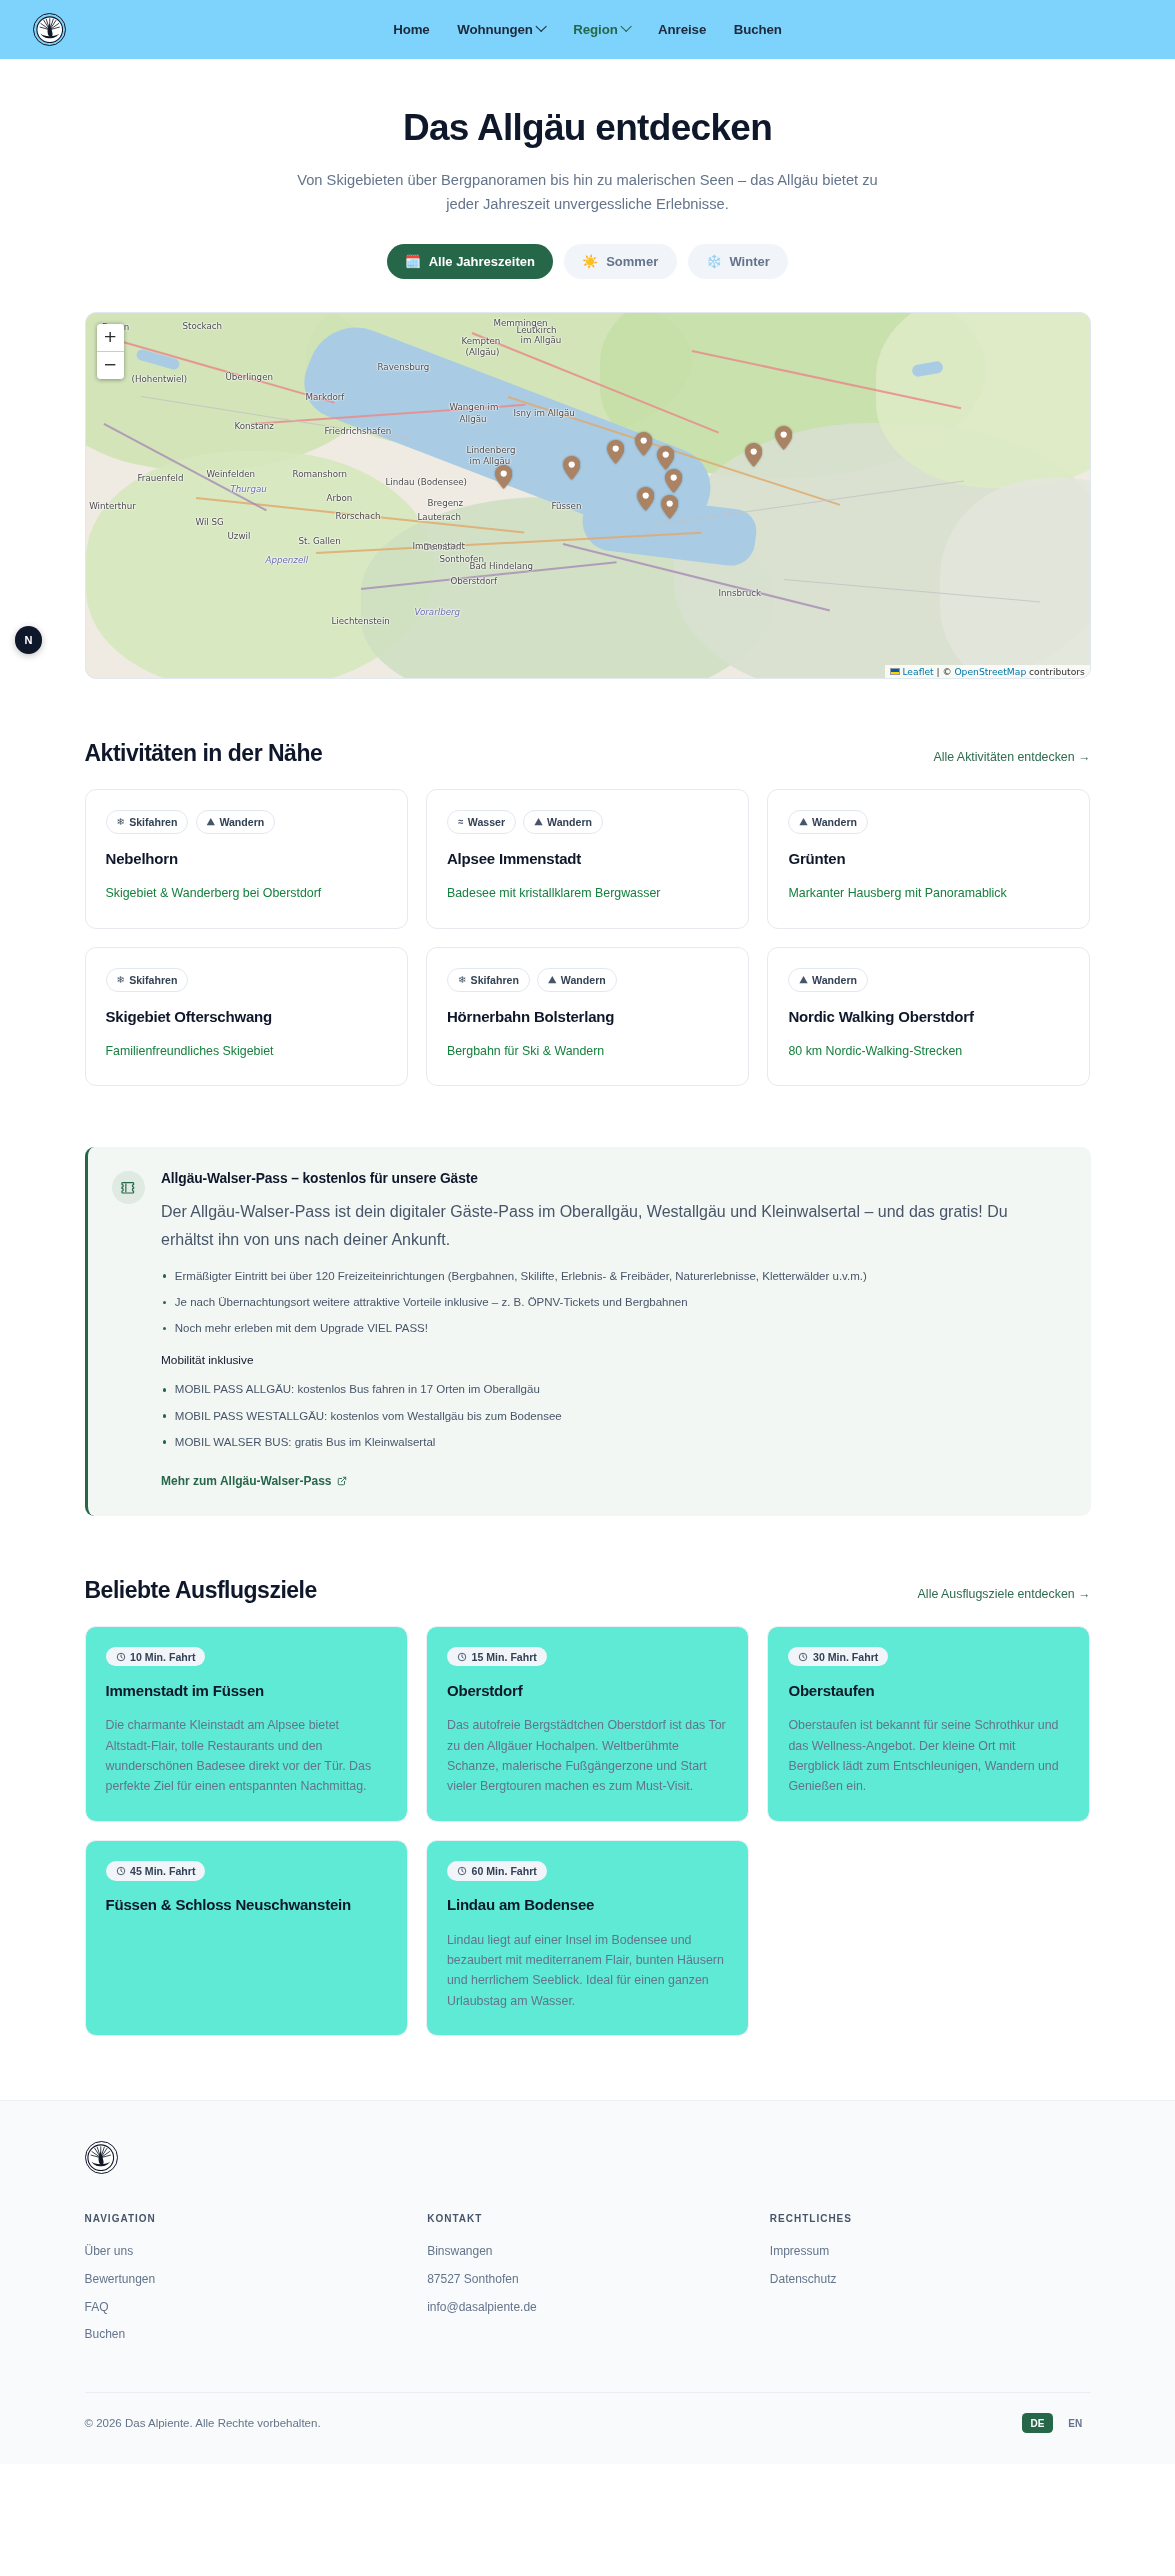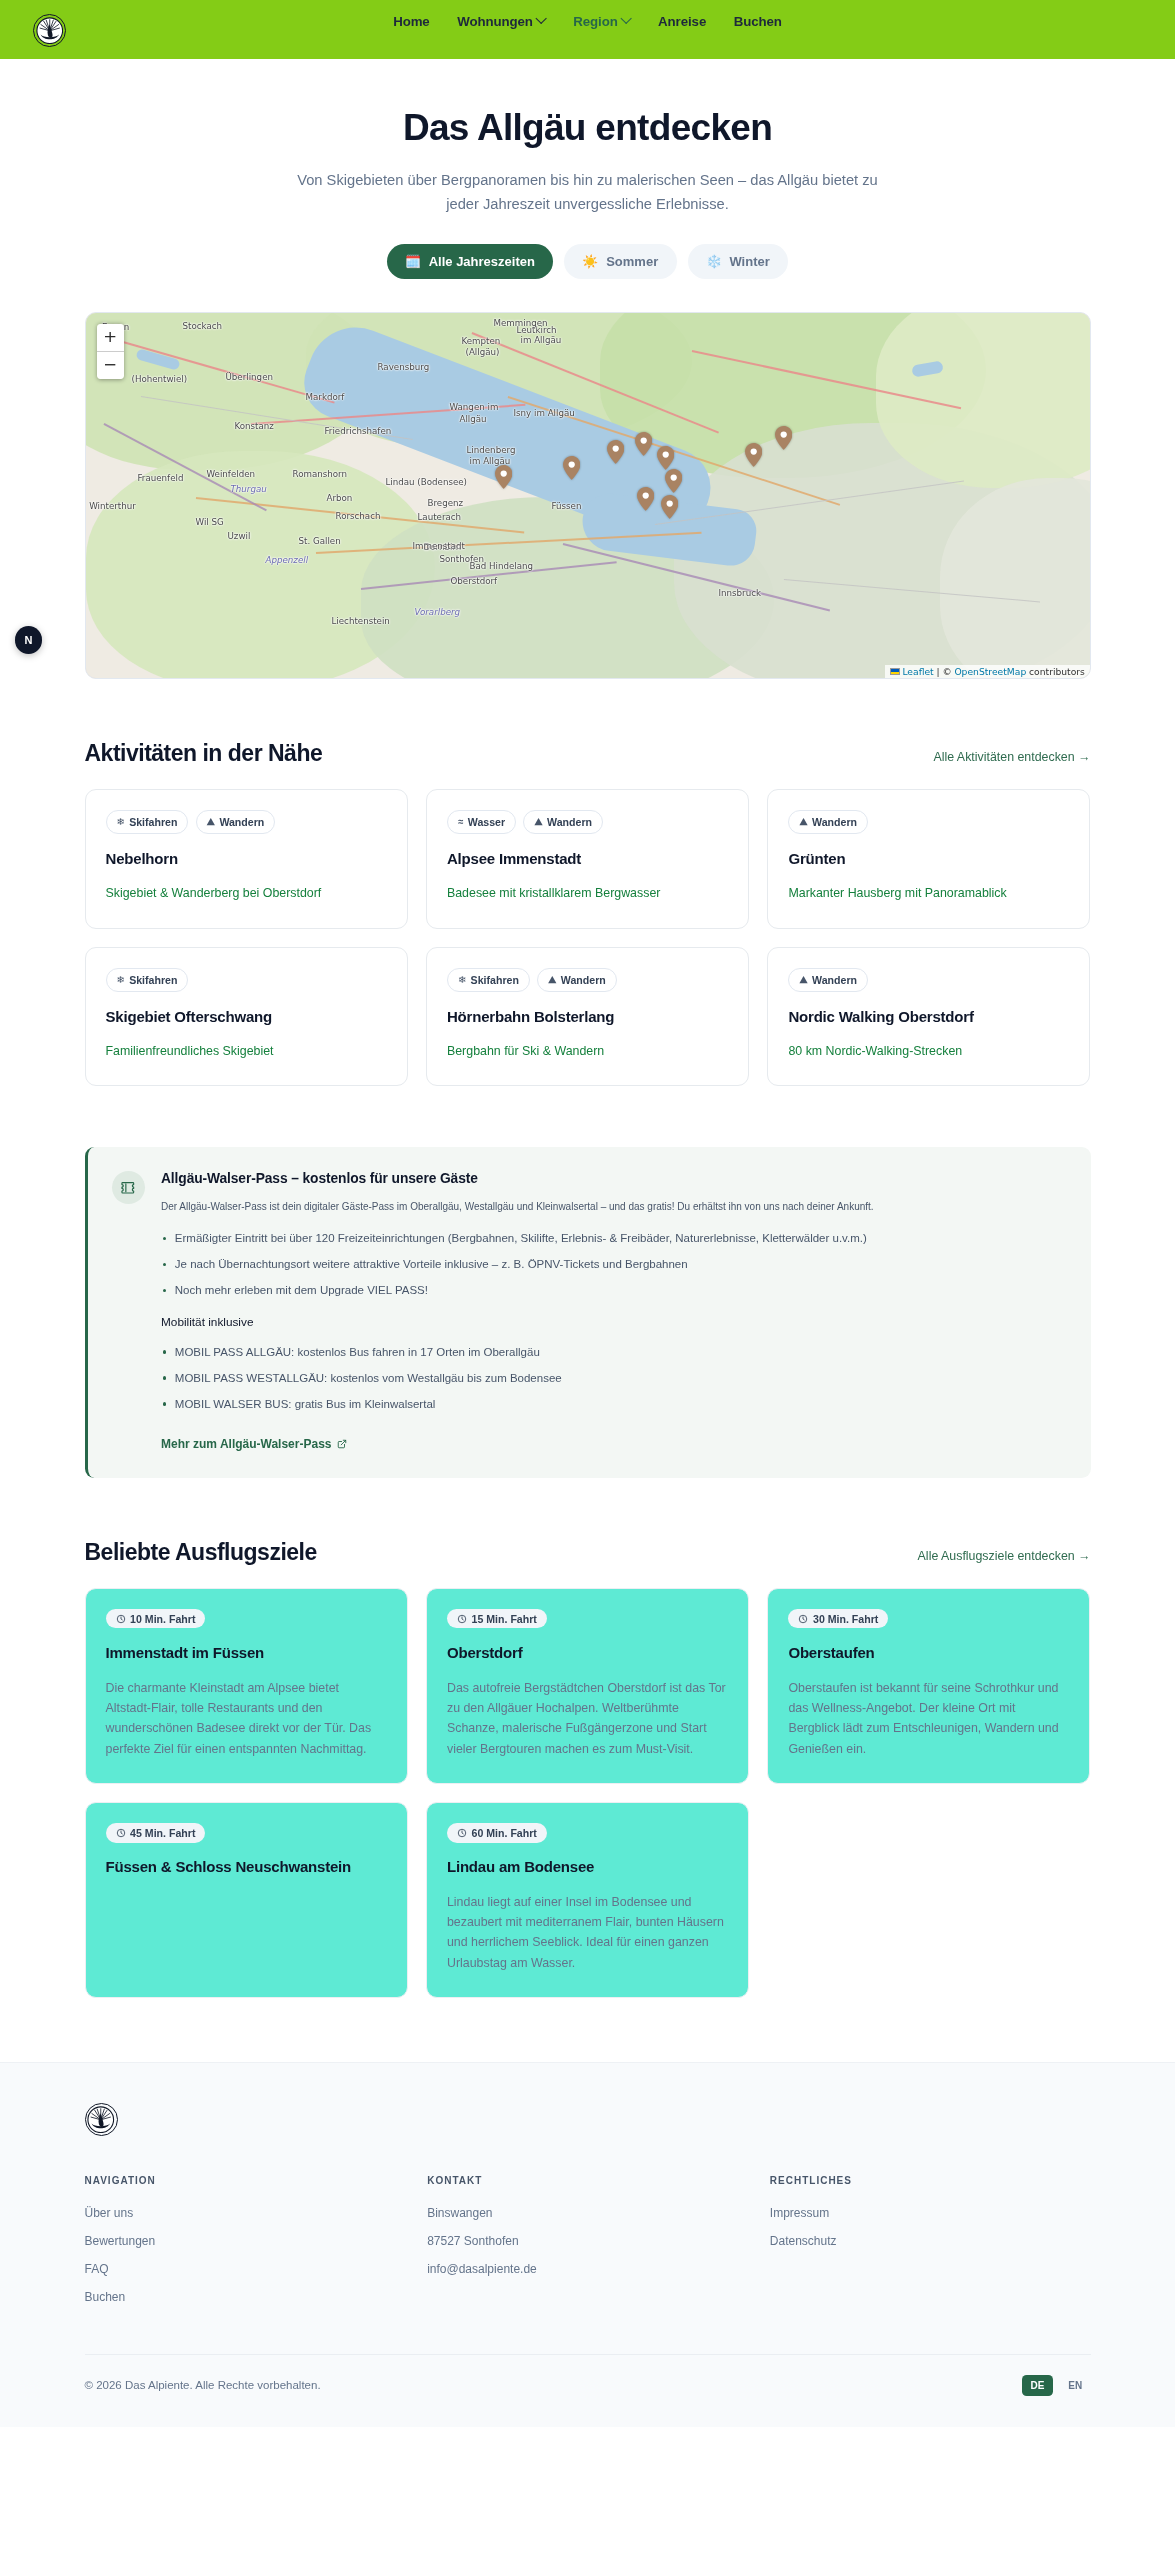--- a/index.html
+++ b/index.html
@@ -10,23 +10,23 @@
     font-family: "Liberation Sans", "DejaVu Sans", sans-serif;
     color: #0f172a;
     -webkit-font-smoothing: antialiased;
   }
   body { width: 1175px; overflow-x: hidden; }
 
   
   .site-header {
     height: 59px;
     display: flex;
-    align-items: flex-start;
+    align-items: center;
     padding: 14px 33px;
-    background: #84cc16;
+    background: #7dd3fc;
     position: relative;
   }
   .brand-logo {
     width: 33px; height: 33px;
     border-radius: 50%;
     border: 1.5px solid #111827;
     display: flex; align-items: center; justify-content: center;
     overflow: hidden;
     flex: none;
   }
@@ -286,21 +286,21 @@
   }
   .pass-body { flex: 1; }
   .pass-body h3 {
     font-size: 13.8px;
     font-weight: 700;
     color: #0f172a;
     margin-bottom: 12px;
     letter-spacing: -0.1px;
   }
   .pass-intro {
-    font-size: 10px;
+    font-size: 16px;
     line-height: 1.72;
     color: #475569;
     max-width: 927px;
   }
   .pass-list { list-style: none; margin-top: 14.7px; }
   .pass-list li {
     position: relative;
     padding-left: 13.8px;
     font-size: 11.5px;
     line-height: 1.55;

